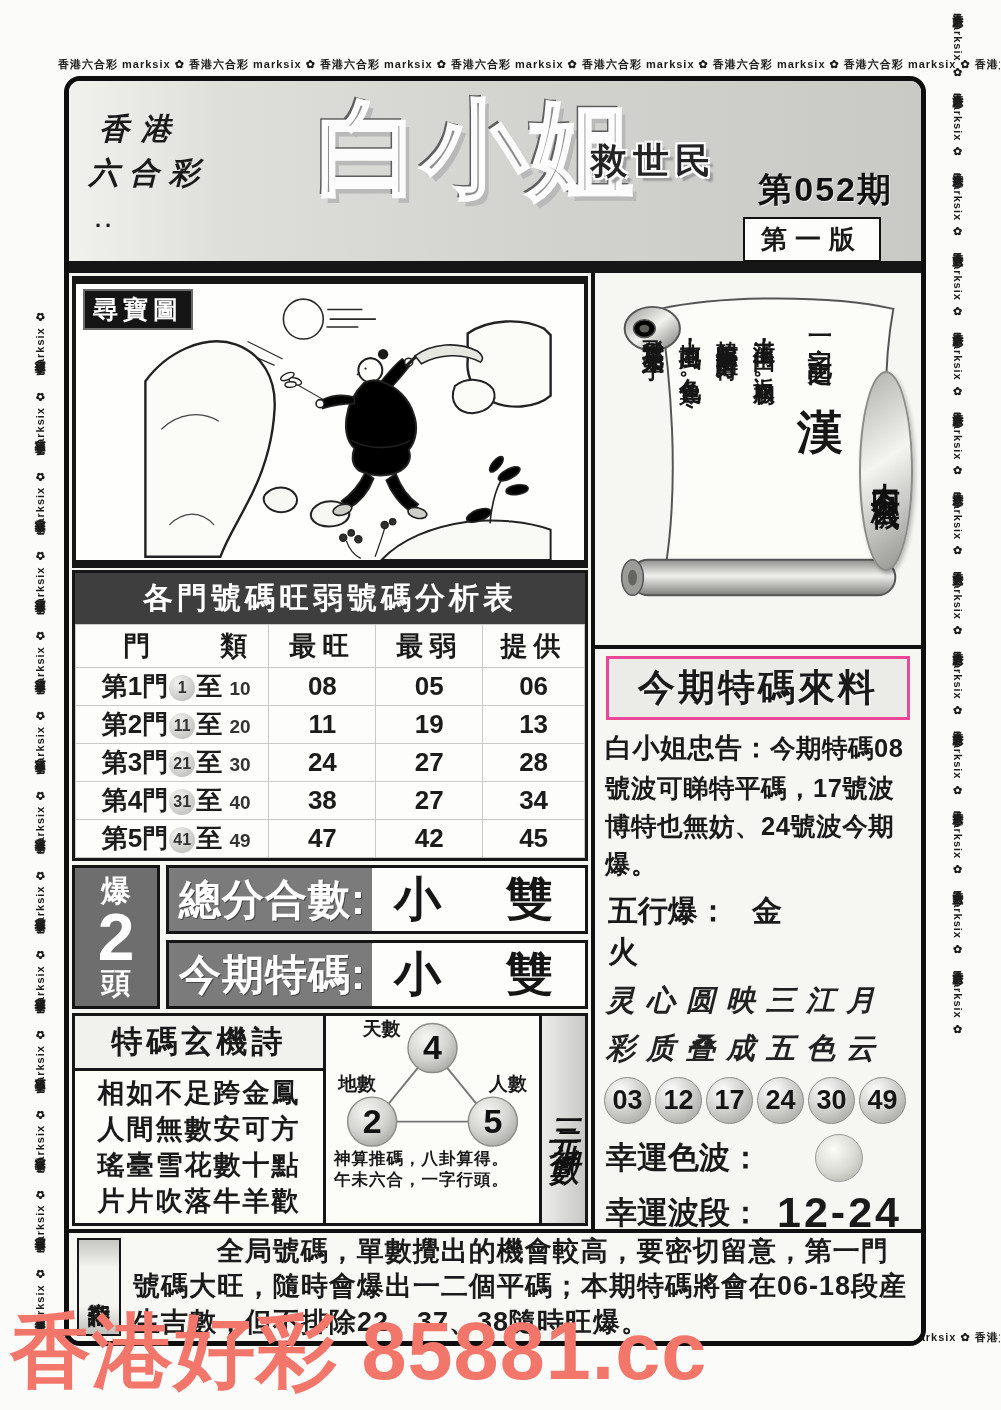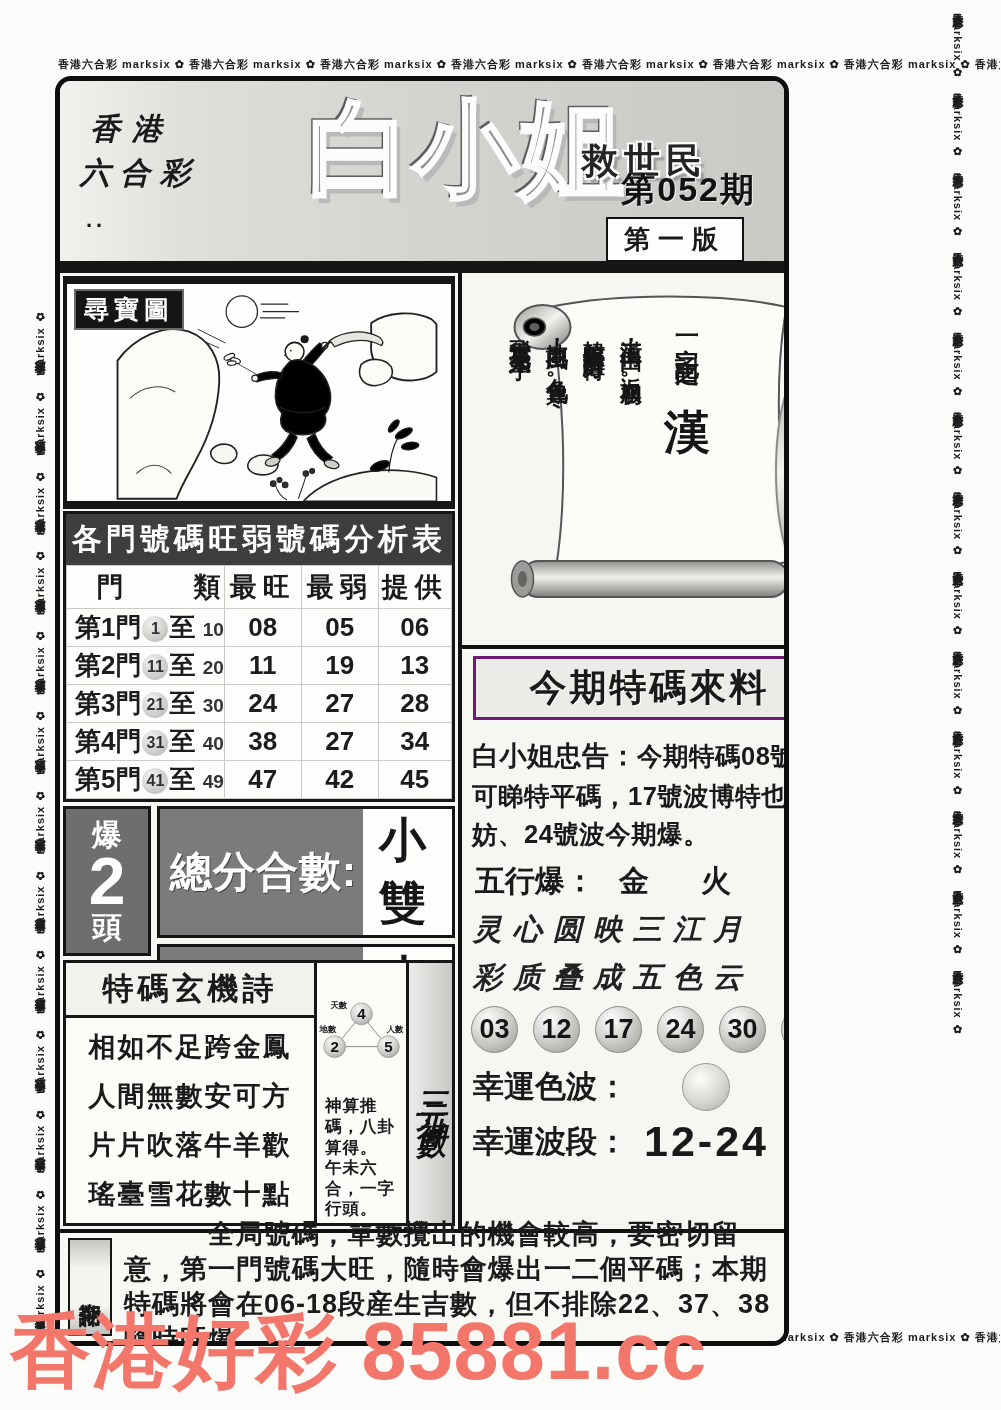--- a/index.html
+++ b/index.html
@@ -9,21 +9,21 @@
 
   
   .strip { position:absolute; font-size:11px; font-weight:700; color:#1c1c1c; letter-spacing:1px;
            white-space:nowrap; overflow:hidden; }
   .strip-top    { left:58px; top:57px; width:942px; height:17px; }
   .strip-bottom { left:58px; top:1330px; width:942px; height:17px; }
   .strip-left   { left:33px; top:62px; width:17px; height:1280px; writing-mode:vertical-rl; transform:rotate(180deg); }
   .strip-right  { left:948px; top:4px; width:17px; height:1340px; writing-mode:vertical-rl; }
 
   
-  .frame { position:absolute; left:55px; top:76px; width:734px; height:1270px;
+  .frame { position:absolute; left:64px; top:76px; width:862px; height:1270px;
            border:5px solid #0e0e0e; border-radius:16px; background:#f8f8f5; overflow:hidden;
            display:flex; flex-direction:column; }
 
   
   .masthead { position:relative; height:180px;
               background:linear-gradient(90deg,#f1f1ee 0%,#dededb 18%,#d2d2cf 55%,#c9c9c6 100%); }
   .logo { position:absolute; left:30px; top:26px; font-family:"Liberation Serif",serif; font-style:italic;
           font-weight:700; font-size:30px; letter-spacing:12px; line-height:1.45; }
   .logo .l2 { margin-left:-10px; letter-spacing:10px; }
   .main-title { position:absolute; left:248px; top:0px; font-size:104px; font-weight:900;
@@ -111,30 +111,30 @@
   .mystery-badge { position:absolute; right:8px; top:98px; width:54px; height:200px; border-radius:50%;
                    background:linear-gradient(145deg,#adadaa,#f4f4f1 45%,#8f8f8c);
                    box-shadow:inset 0 0 0 2px #8b8b88, 2px 3px 4px rgba(0,0,0,.25);
                    display:flex; align-items:center; justify-content:center;
                    writing-mode:vertical-rl; text-orientation:upright;
                    font-size:29px; font-weight:900; letter-spacing:6px; color:#101010;
                    font-family:"Liberation Serif",serif; }
 
   
   .special { flex:1; border-top:4px solid #111; padding:0 9px; display:flex; flex-direction:column; overflow:hidden; }
-  .sp-title { margin:7px 2px 12px 2px; border:3px solid #701a75; background:#ebebe8;
+  .sp-title { margin:7px 2px 4px 2px; border:3px solid #ec4899; background:#ebebe8;
               font-size:37px; font-weight:900; text-align:center; letter-spacing:3px; padding:4px 0;
               text-shadow:1px 1px 0 #fff; }
   .advice { font-size:25.5px; font-weight:700; line-height:1.5; padding:4px 1px 2px 1px; letter-spacing:0.5px; }
   .advice b { font-size:27px; }
   .wuxing { font-size:30px; font-weight:900; padding:6px 0 2px 4px; }
   .wuxing .wval { margin-left:24px; letter-spacing:52px; }
   .handwritten { font-family:"DejaVu Serif",serif; font-style:italic; font-weight:600; font-size:29px;
                  letter-spacing:11px; line-height:1.45; padding:4px 0 2px 2px; color:#222; white-space:nowrap; }
-  .balls { display:flex; gap:15px; padding:6px 0 4px 0; }
+  .balls { display:flex; gap:4px; padding:6px 0 4px 0; }
   .ball { width:47px; height:47px; border-radius:50%;
           background:radial-gradient(circle at 35% 28%, #ffffff, #d2d2cf 45%, #9a9a97);
           border:1px solid #8a8a87; display:flex; align-items:center; justify-content:center;
           font-size:27px; font-weight:900; color:#161616; }
   .lucky-color { display:flex; align-items:center; font-size:31px; font-weight:900; padding:6px 0 2px 2px; }
   .lucky-color .wave-ball { width:48px; height:48px; margin-left:54px; border:1px solid #9a9a97;
           border-radius:50%; background:radial-gradient(circle at 38% 32%, #fdfdf8, #d8d8d2 55%, #a8a8a2); }
   .lucky-range { display:flex; align-items:center; font-size:31px; font-weight:900; padding:4px 0 0 2px; }
   .lucky-range .rval { font-size:43px; font-weight:900; margin-left:16px; letter-spacing:3px; }
 
@@ -310,22 +310,22 @@
             </div>
           </div>
         </div>
 
         <div class="bottom-row">
           <div class="poem">
             <div class="poem-title">特碼玄機詩</div>
             <div class="poem-lines">
               <div class="poem-line">相如不足跨金鳳</div>
               <div class="poem-line">人間無數安可方</div>
+              <div class="poem-line">瑤臺雪花數十點</div>
               <div class="poem-line">片片吹落牛羊歡</div>
-              <div class="poem-line">瑤臺雪花數十點</div>
             </div>
           </div>
           <div class="tri-box">
             <svg viewBox="0 0 212 140">
               <defs>
                 <radialGradient id="sph" cx="38%" cy="30%" r="75%">
                   <stop offset="0%" stop-color="#f6f6f3"></stop>
                     <stop offset="60%" stop-color="#d2d2ce"></stop>
                     <stop offset="100%" stop-color="#a9a9a5"></stop>
                 </radialGradient>

